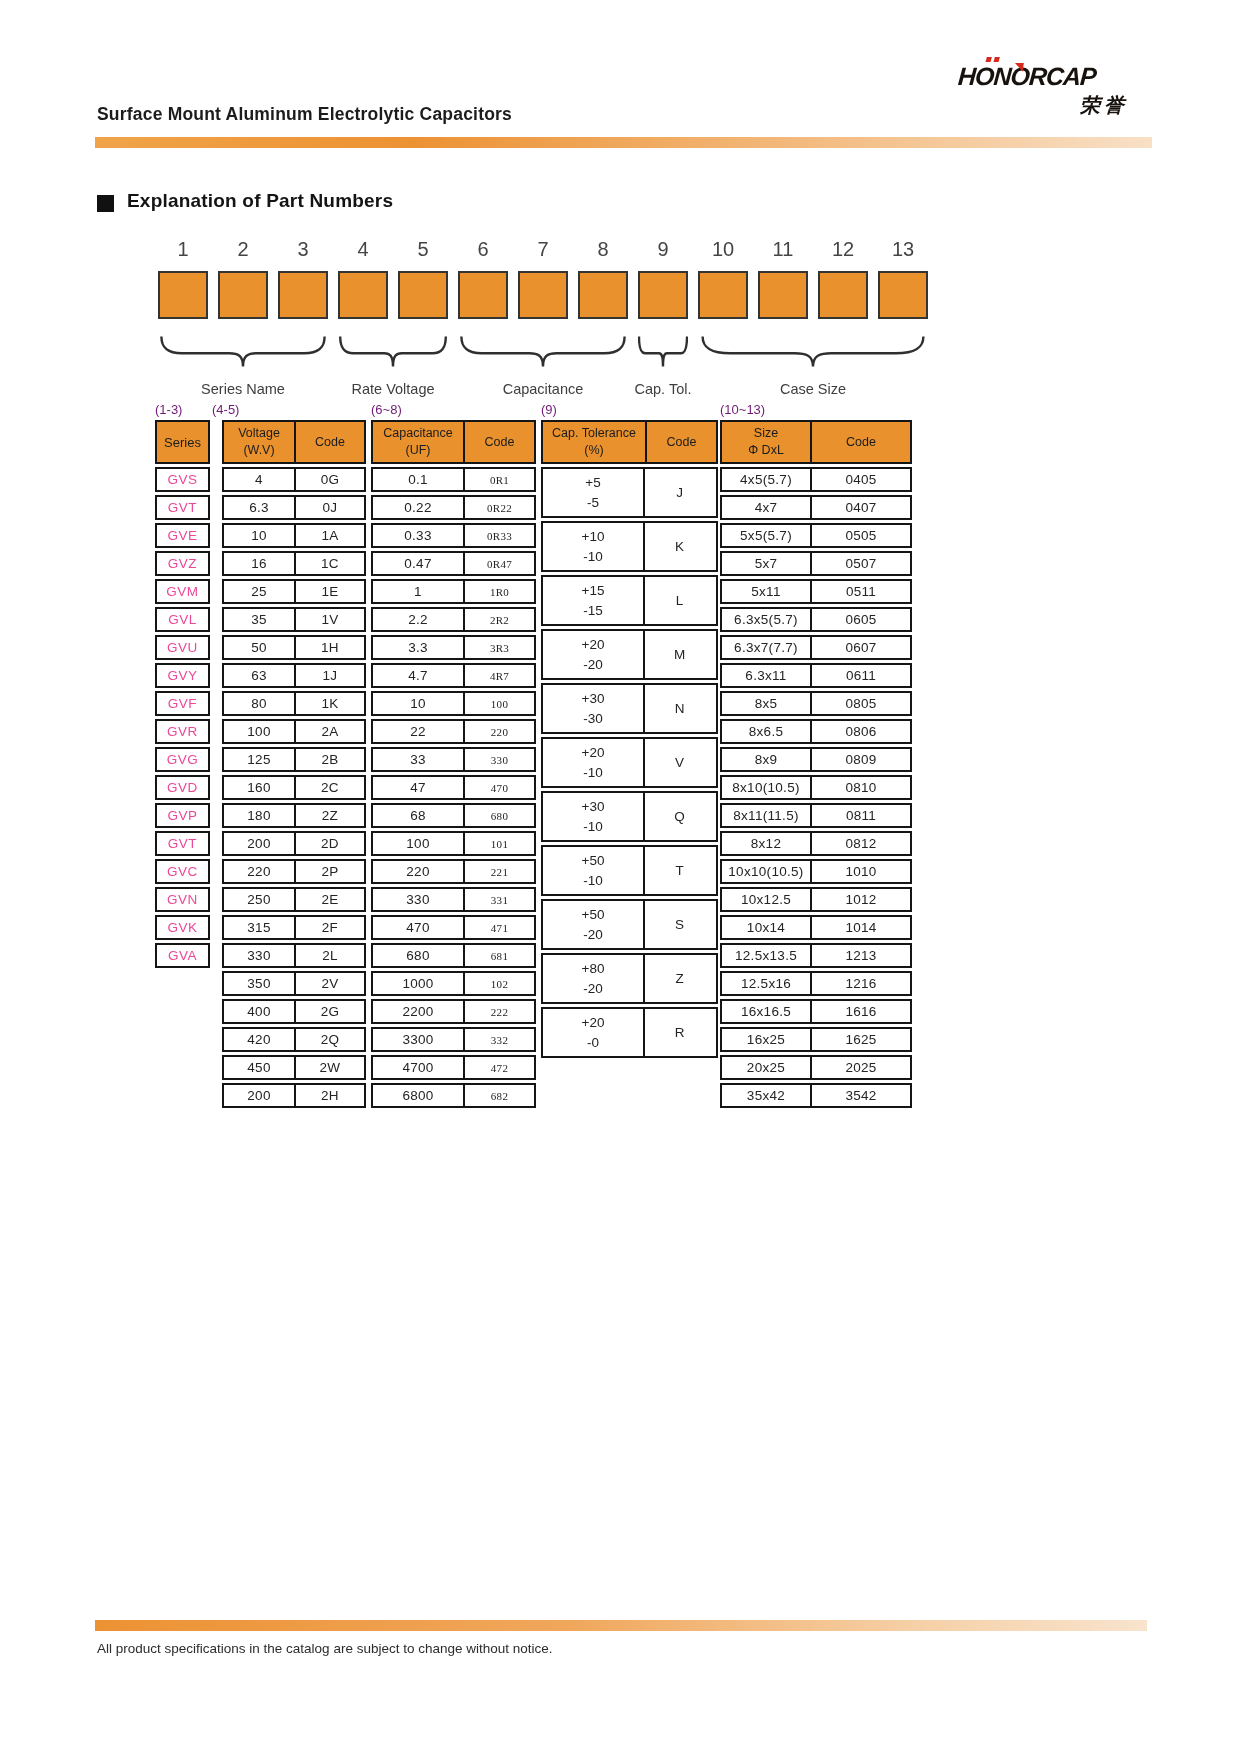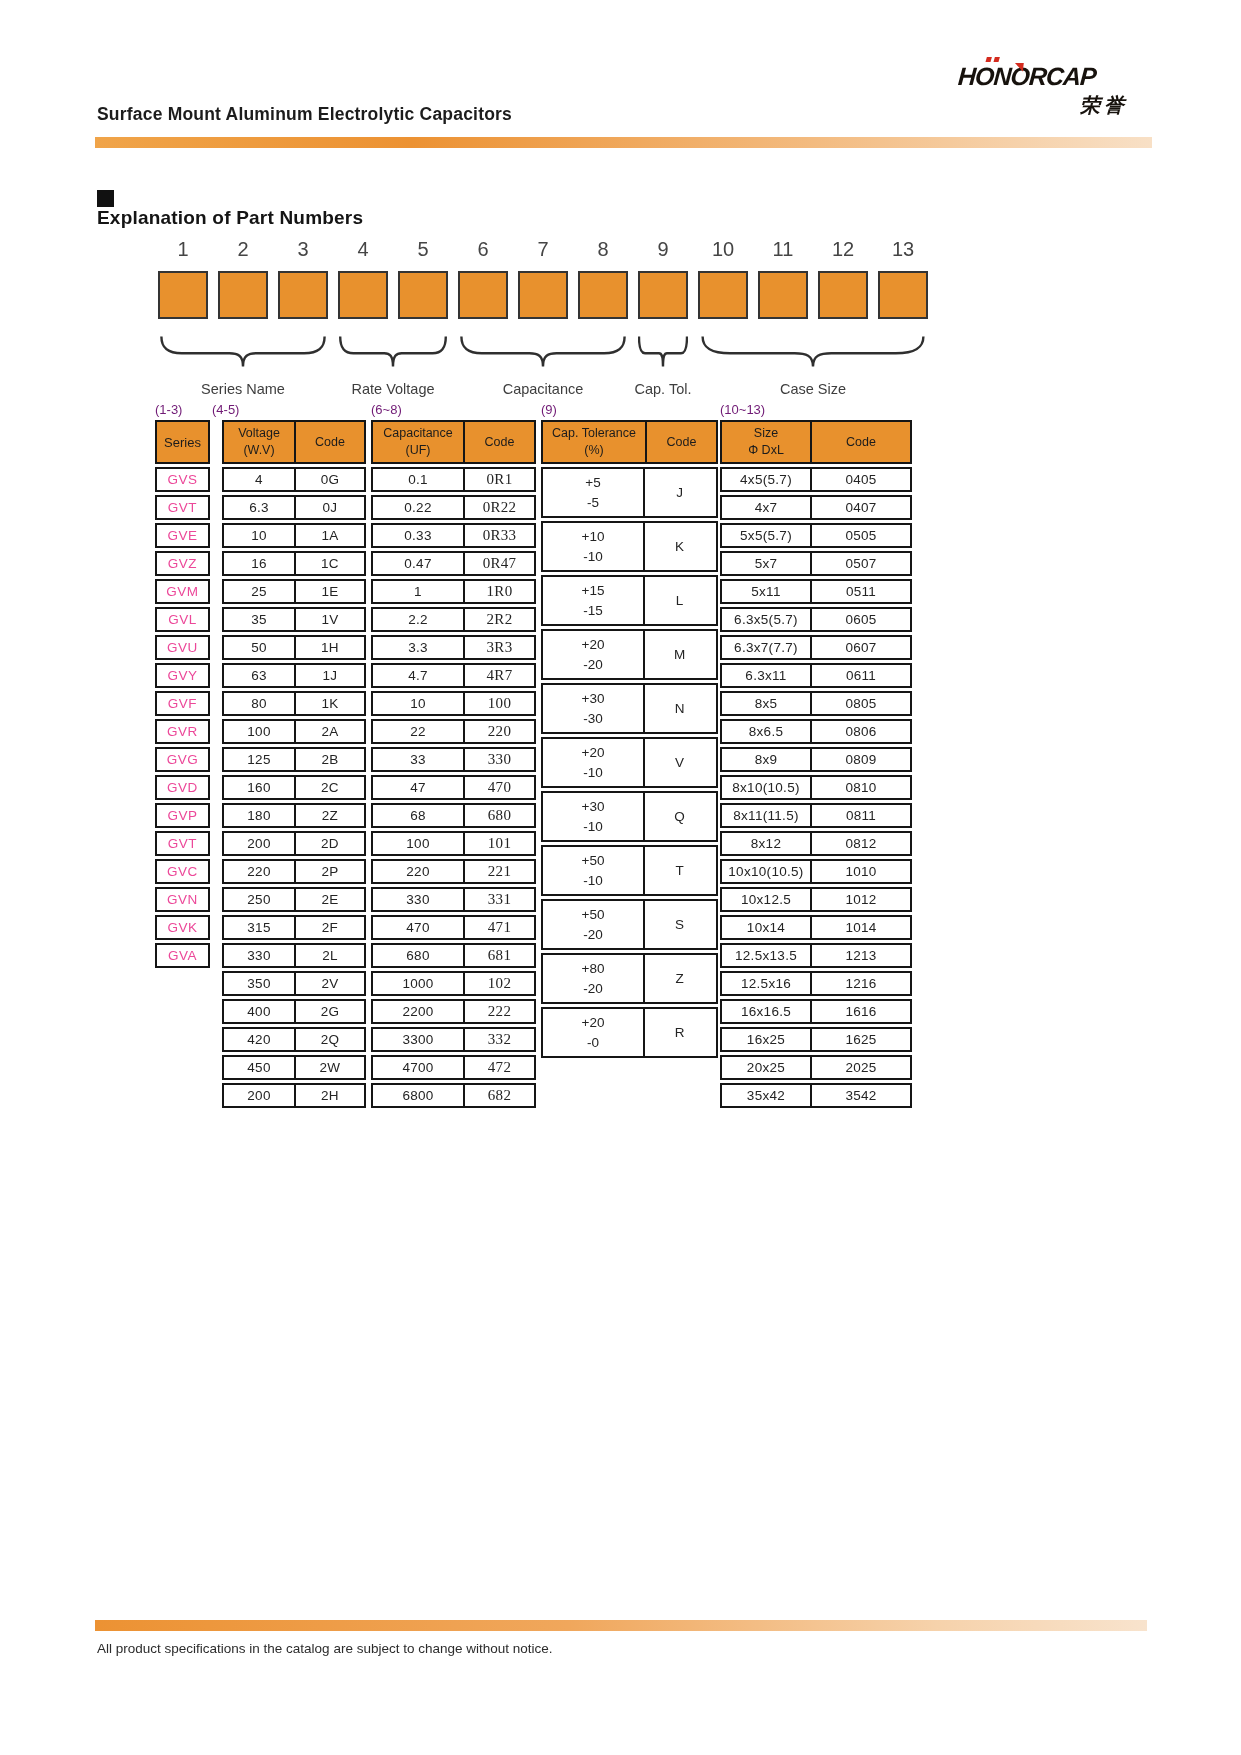--- a/index.html
+++ b/index.html
@@ -15,21 +15,21 @@
              font-size:25px;letter-spacing:-1px;color:#17120d;transform:skewX(-4deg);
              font-family:"Liberation Sans",sans-serif;}
   .logo-umlaut{position:absolute;left:27px;top:-5px;width:14px;height:6px;}
   .logo-umlaut i{position:absolute;top:0;width:5px;height:5px;background:#d42b1e;transform:skewX(-12deg);}
   .logo-umlaut i:first-child{left:0}.logo-umlaut i:last-child{left:8px}
   .logo-tri{position:absolute;left:56px;top:1px;width:9px;height:9px;background:#d42b1e;
             clip-path:polygon(0 0,100% 0,100% 100%);}
   .logo-cn{text-align:right;font-weight:700;font-size:20px;color:#17120d;margin-top:1px;letter-spacing:4px;font-style:italic;}
 
   
-  .section-heading{position:absolute;left:97px;top:190px;display:flex;align-items:flex-start;flex-direction:column;}
+  .section-heading{position:absolute;left:97px;top:190px;display:flex;align-items:flex-end;}
   .bullet{width:17px;height:17px;background:#111;margin-right:13px;}
   .section-heading h2{margin:0;font-size:19px;font-weight:700;color:#141414;letter-spacing:.2px;}
 
   
   .digits,.boxes{position:absolute;left:158px;display:flex;}
   .digits{top:238px;}
   .digit{width:50px;margin-right:10px;text-align:center;font-size:20px;color:#454545;}
   .boxes{top:271px;}
   .pn-box{width:46px;height:44px;margin-right:10px;background:#e8912d;border:2px solid #343434;}
   .brace{position:absolute;top:334px;height:36px;}
@@ -56,21 +56,21 @@
   .thead .c2{width:var(--w2);}
   .t-series .thead{width:var(--w1);justify-content:center;align-items:center;font-size:13px;color:#1c1c1c;}
 
   .row{display:flex;border:2px solid #151515;height:21px;margin-bottom:3px;background:#fff;}
   .row .c1{width:var(--w1);border-right:2px solid #151515;}
   .row .c2{width:var(--w2);}
   .row .c1,.row .c2{display:flex;align-items:center;justify-content:center;
         font-size:13.5px;color:#242424;letter-spacing:.3px;}
   .t-series .row{width:var(--w1);align-items:center;justify-content:center;
         font-size:13.5px;color:#ec4899;letter-spacing:.5px;}
-  .t-cap .row .c2{font-family:"Liberation Serif","DejaVu Serif",serif;font-size:15px;}
+  .t-cap .row .c2{font-family:"Liberation Serif","DejaVu Serif",serif;font-size:11px;}
 
   .grow{display:flex;border:2px solid #151515;height:47px;margin-bottom:3px;background:#fff;}
   .grow .c1{width:var(--w1);border-right:2px solid #151515;display:flex;flex-direction:column;
         justify-content:space-around;align-items:center;font-size:13.5px;color:#242424;padding:3px 0;box-sizing:border-box;}
   .grow .c2{width:var(--w2);display:flex;align-items:center;justify-content:center;font-size:13.5px;color:#242424;}
 
   
   .footer-bar{position:absolute;left:95px;top:1620px;width:1052px;height:11px;
               background:linear-gradient(90deg,#ec9233 0%,#f0a75c 45%,#f6d2ab 80%,#f8e3cd 100%);}
   .footer-note{position:absolute;left:97px;top:1641px;font-size:13.5px;color:#2c2c2c;}

